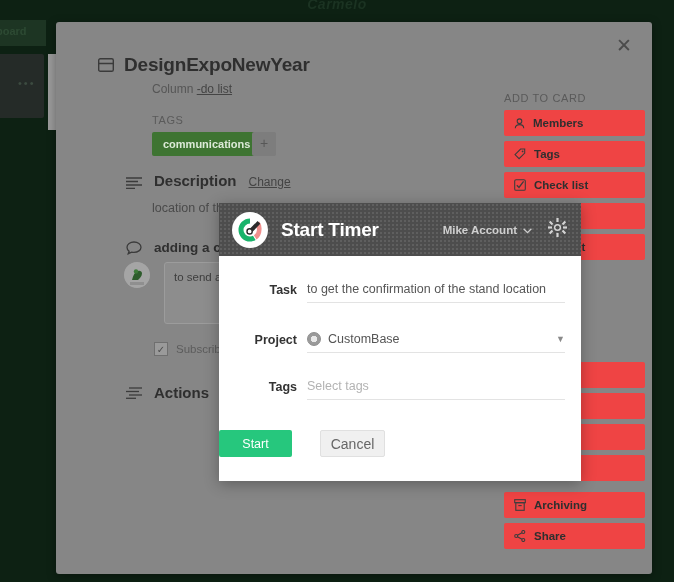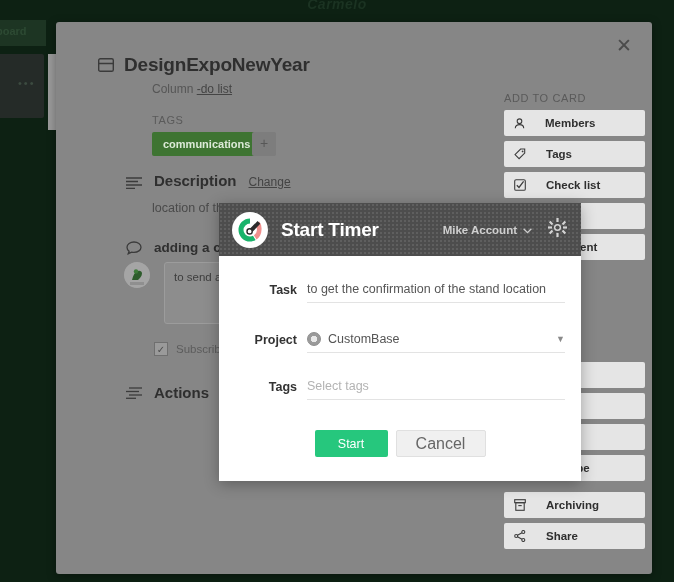--- a/index.html
+++ b/index.html
@@ -177,23 +177,23 @@
 
   
   #add-to-card-label { position:absolute; left:448px; top:70px; }
   #actions-label     { position:absolute; left:448px; top:272px; }
 
   .side-btn {
     position:absolute;
     left:448px;
     width:141px;
     height:26px;
-    background:#e5e5e5;
+    background:#ef4444;
     border-radius:2px;
-    display:flex; align-items:center; gap:20px;
+    display:flex; align-items:center; gap:8px;
     padding-left:10px;
     font-size:11.5px; font-weight:bold;
     color:#2f2f2f;
     cursor:pointer;
   }
   .side-btn .si { display:flex; align-items:center; color:#3d3d3d; }
   .side-link {
     position:absolute; left:448px;
     font-size:11.5px; color:#3a3a3a;
     text-decoration:underline;
@@ -263,35 +263,35 @@
     background:
       radial-gradient(circle at 50% 50%, #e8e8e8 0 40%, #9a9a9a 41% 100%);
     border:1px solid #8d8d8d;
     flex:0 0 14px;
   }
   #project-caret { margin-left:auto; color:#8a8a8a; font-size:9px; }
 
   #dialog-buttons {
     position:absolute; left:0; top:227px;
     width:362px;
-    display:flex; justify-content:center; gap:8px;
+    display:flex; gap:28px;
   }
   #btn-start {
     background:#26c77d; color:#ffffff;
     border:none;
     width:73px; height:27px;
     font-size:12.5px;
     font-family:"Liberation Sans", sans-serif;
     border-radius:2px; cursor:pointer;
   }
   #btn-cancel {
     background:#f0f0f0; color:#666;
     border:1px solid #e0e0e0;
-    width:90px; height:27px;
-    font-size:16px;
+    width:65px; height:27px;
+    font-size:14px;
     font-family:"Liberation Sans", sans-serif;
     border-radius:2px; cursor:pointer;
   }
 </style>
 </head>
 <body>
 
 <div id="board-bg">
   <div id="board-title">Carmelo</div>
   <div id="bg-list-header">board</div>

